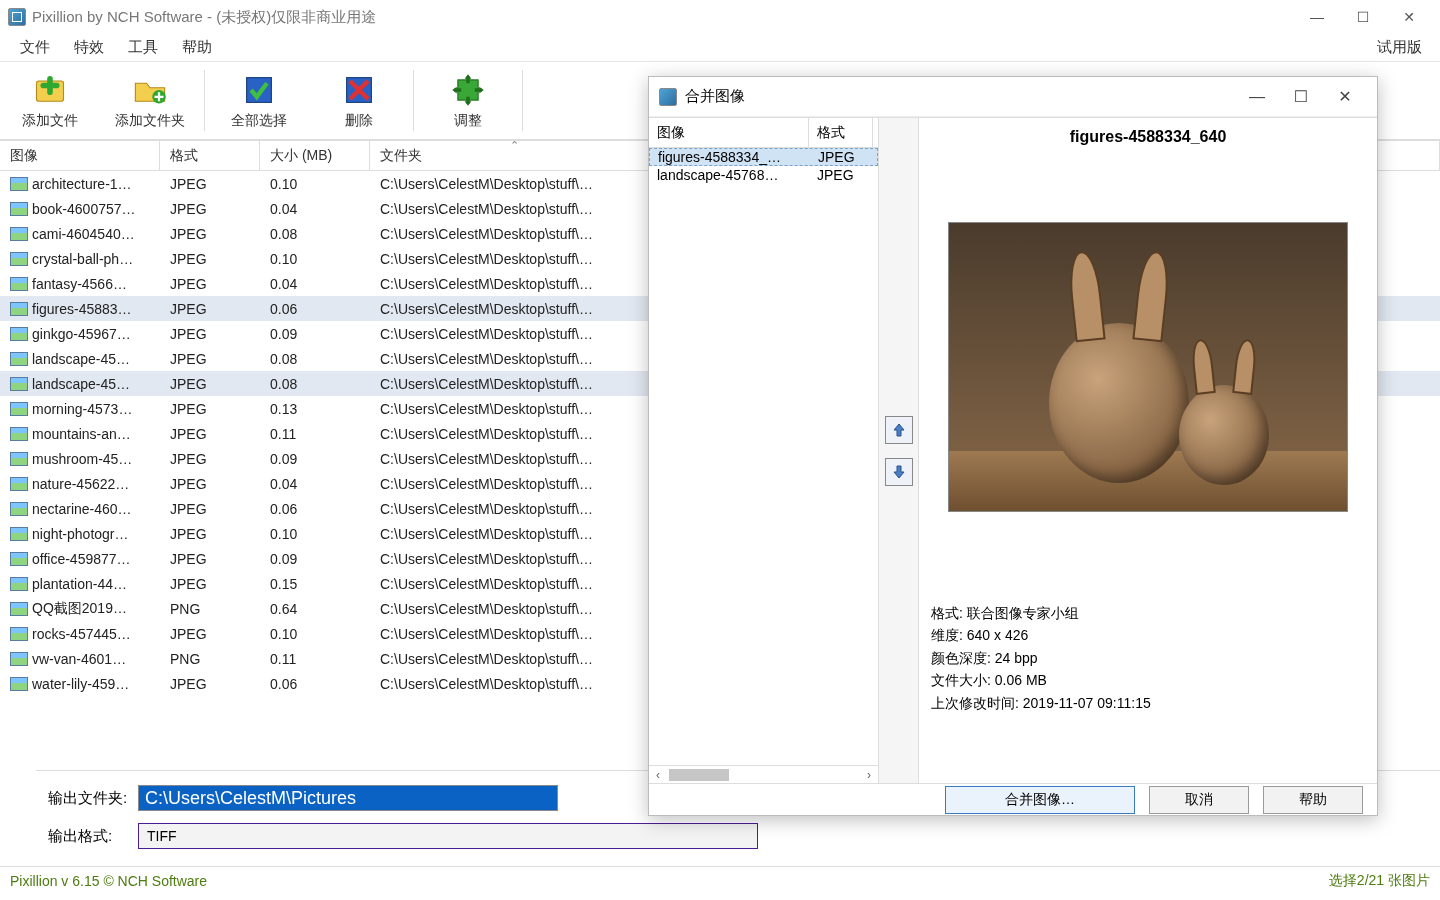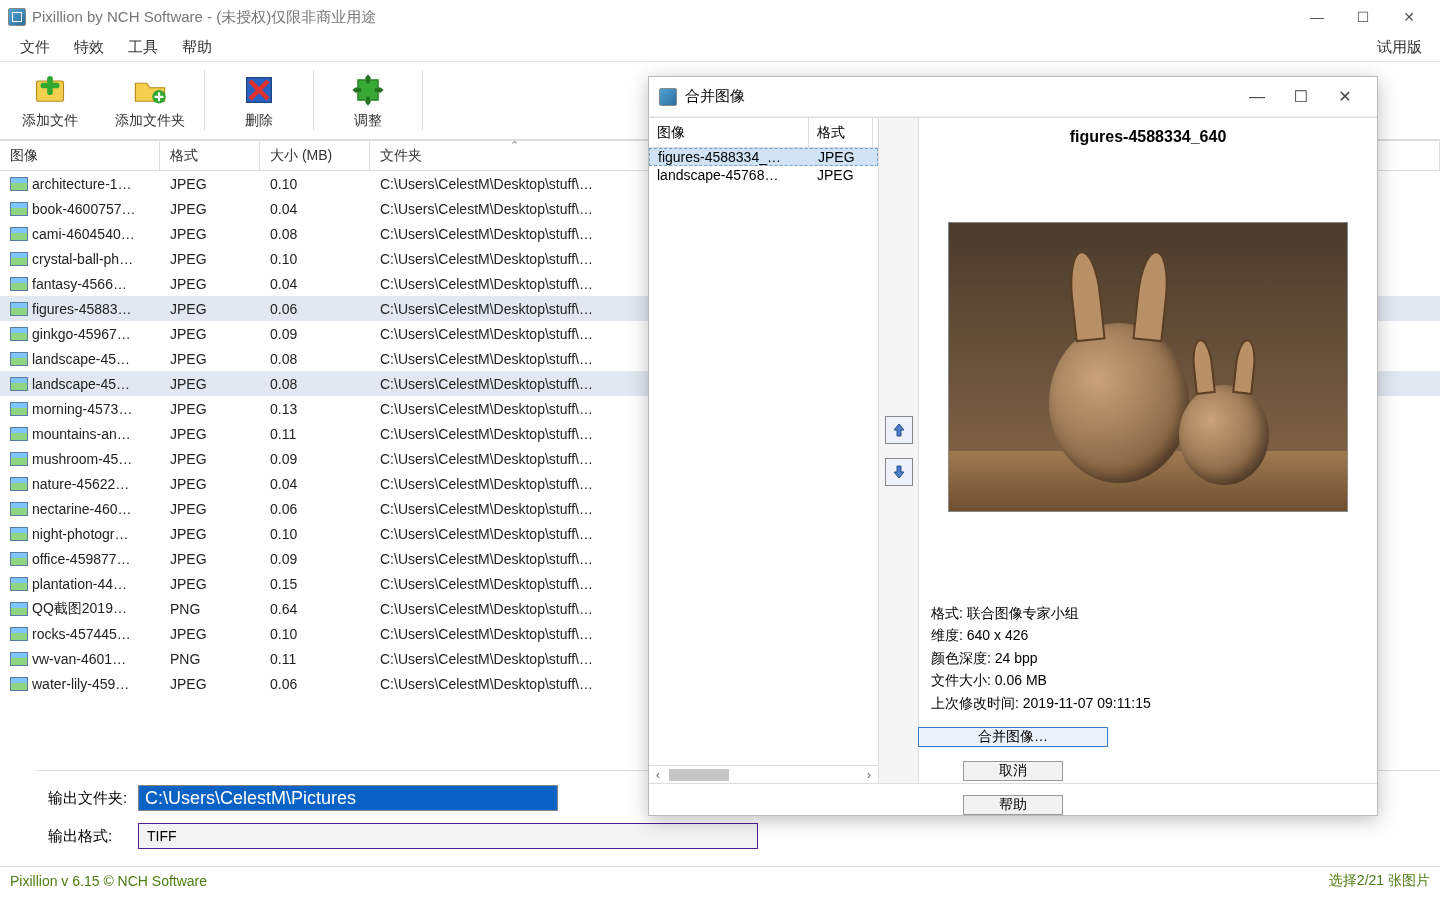--- a/index.html
+++ b/index.html
@@ -78,21 +78,21 @@
 .bunny.small { width:90px; height:100px; left:230px; bottom:26px; }
 .ear { position:absolute; width:30px; height:90px; background:#b89068; border-radius:50% 50% 0 0; border:2px solid #5a3e24; }
 .big .ear.l { left:22px; top:-72px; transform:rotate(-6deg); }
 .big .ear.r { right:22px; top:-72px; transform:rotate(6deg); }
 .small .ear { width:20px; height:55px; }
 .small .ear.l { left:14px; top:-46px; transform:rotate(-6deg); }
 .small .ear.r { right:14px; top:-46px; transform:rotate(6deg); }
 .floor { position:absolute; left:0; right:0; bottom:0; height:60px; background: linear-gradient(180deg,#9e7a52,#6e4f30); }
 
 .meta { margin-top: 90px; font-size: 14px; line-height: 1.6; }
-.dlg-buttons { height: 32px; border-top: 1px solid #ddd; display:flex; align-items:center; justify-content:flex-end; gap: 14px; padding: 0 14px; flex-direction: column; }
+.dlg-buttons { height: 32px; border-top: 1px solid #ddd; display:flex; align-items:center; justify-content:flex-end; gap: 14px; padding: 0 14px; }
 .btn { min-width: 100px; height: 28px; border: 1px solid #9a9a9a; background: #f2f2f2; display:flex; align-items:center; justify-content:center; font-size: 14px; }
 .btn.primary { min-width: 190px; border-color:#3a7abf; background:#eaf2fb; }
 </style>
 </head>
 <body>
 
 <div class="titlebar">
   <span class="app-icon"></span>
   <span class="title-text">Pixillion by NCH Software - (未授权)仅限非商业用途</span>
   <div class="win-controls">
@@ -124,20 +124,29 @@
     <span class="icon-box">
         <svg viewBox="0 0 32 32">
           <path d="M3 10h10l3 4h13v12H3z" fill="#f4cf4e" stroke="#b48a1a"></path>
           <circle cx="24" cy="22" r="6" fill="#2fa82f"></circle>
           <path d="M24 18v8M20 22h8" stroke="#fff" stroke-width="2"></path>
         </svg>
       </span>
     <span>添加文件夹</span>
   </div>
   <div class="sep"></div>
+  <div class="tbtn">
+    <span class="icon-box">
+        <svg viewBox="0 0 32 32">
+          <rect x="5" y="5" width="22" height="22" fill="#2962c4" stroke="#173d7a"></rect>
+          <path d="M9 16l5 6 9-12" stroke="#3fbf3f" stroke-width="4" fill="none"></path>
+        </svg>
+      </span>
+    <span>全部选择</span>
+  </div>
   <div class="tbtn">
     <span class="icon-box">
         <svg viewBox="0 0 32 32">
           <rect x="5" y="5" width="22" height="22" fill="#2962c4" stroke="#173d7a"></rect>
           <path d="M8 8l16 16M24 8L8 24" stroke="#e03030" stroke-width="4"></path>
         </svg>
       </span>
     <span>删除</span>
   </div>
   <div class="sep"></div>

